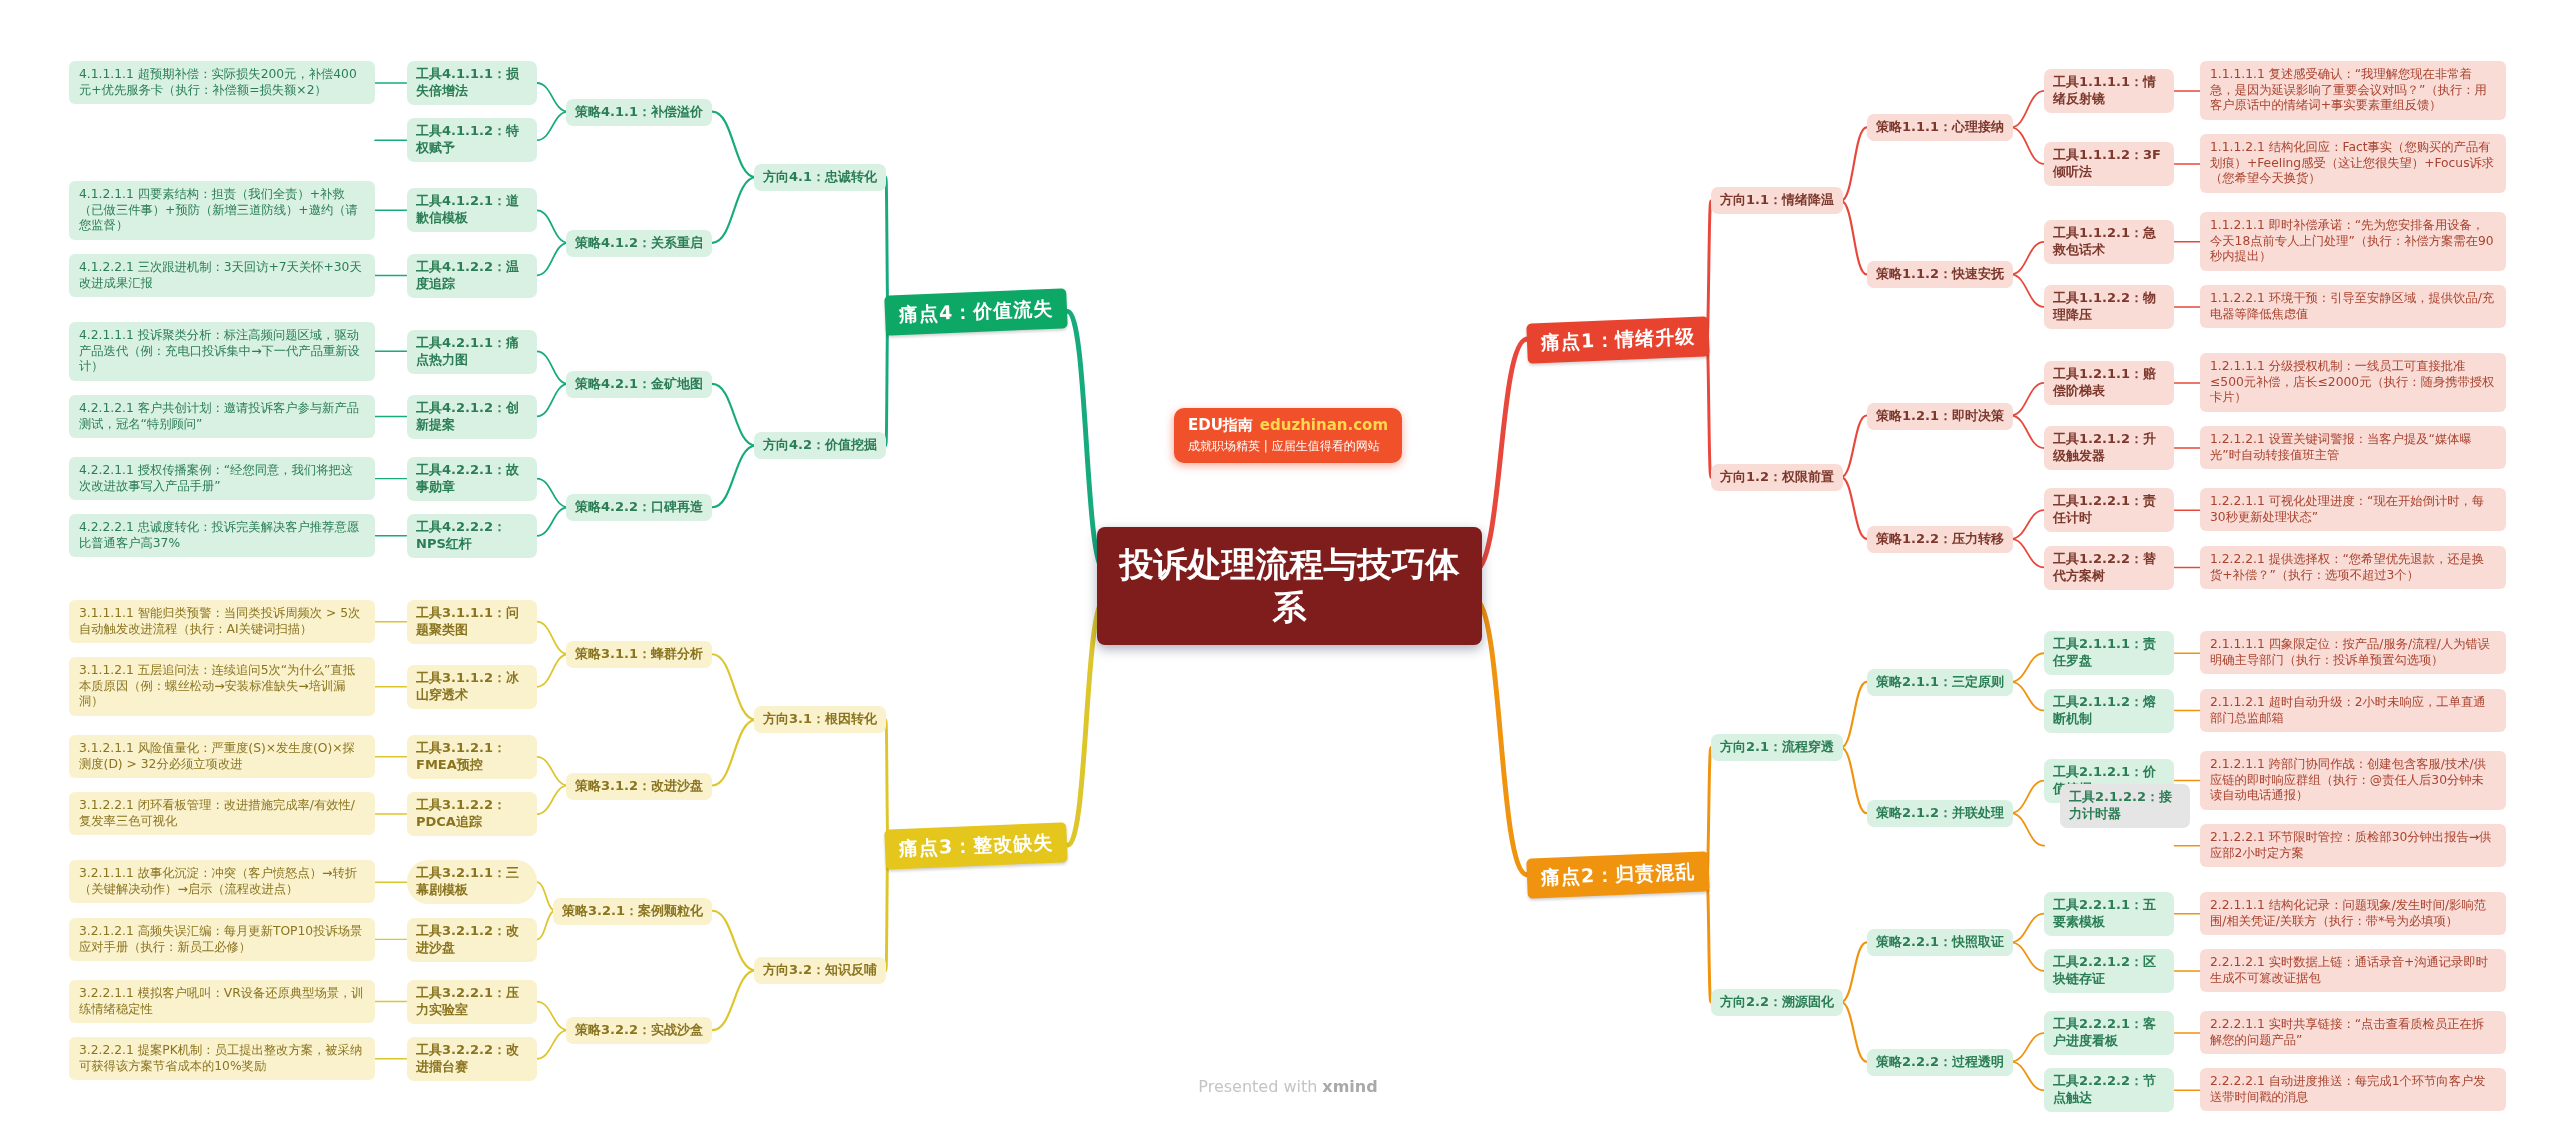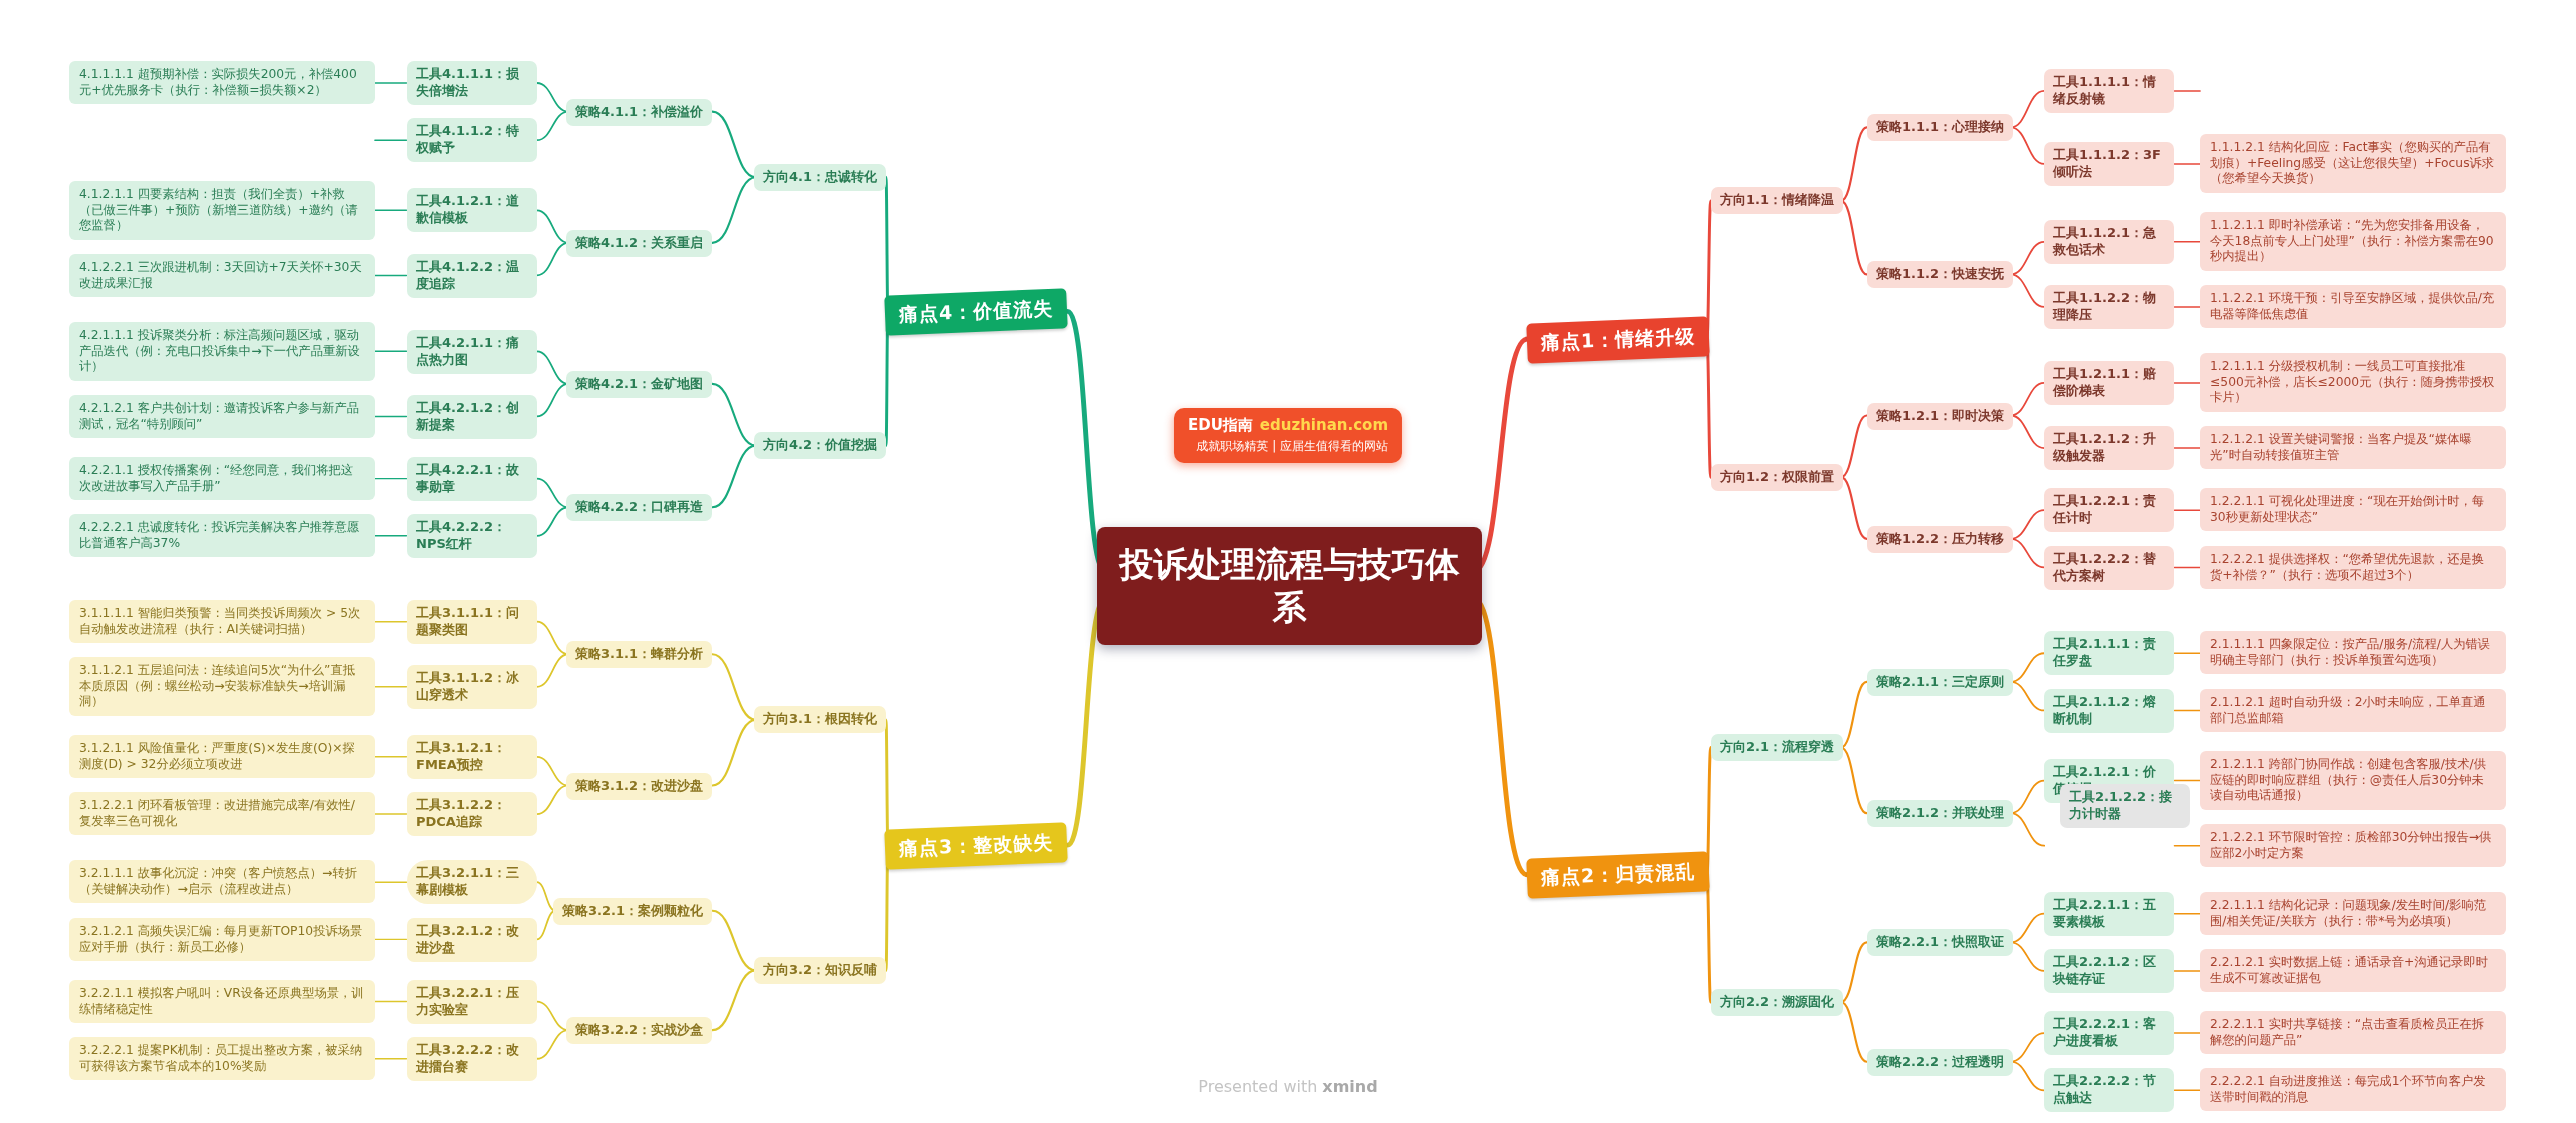--- a/index.html
+++ b/index.html
@@ -13,21 +13,21 @@
     transform:rotate(-2.4deg);box-shadow:0 2px 3px rgba(0,0,0,.18);white-space:nowrap}
   .n-sub{font-size:13px;font-weight:bold;line-height:1.3;padding:5px 9px;border-radius:7px}
   .n-dir{max-width:156px}
   .n-strat{max-width:174px}
   .n-tool{max-width:130px}
   .n-detail{font-size:12.3px;line-height:1.28;padding:6px 10px;border-radius:6px}
   #center{position:absolute;left:1097px;top:527px;width:385px;background:#7f1d1d;color:#ffffff;
     border-radius:8px;text-align:center;font-weight:bold;font-size:34px;line-height:1.26;
     padding:16px 22px;box-shadow:0 4px 12px rgba(20,25,60,.35)}
   #badge{position:absolute;left:1288px;top:408px;transform:translateX(-50%);background:#f0502a;
-    border-radius:10px;color:#ffffff;text-align:right;padding:8px 14px;white-space:nowrap;
+    border-radius:10px;color:#ffffff;text-align:left;padding:8px 14px;white-space:nowrap;
     box-shadow:0 3px 8px rgba(240,80,42,.45)}
   .badge-l1{font-size:15px;font-weight:bold}
   .badge-site{color:#ffd84d;margin-left:7px}
   .badge-l2{font-size:12px;margin-top:3px}
   #footer{position:absolute;left:0;top:1077px;width:100%;text-align:center;font-size:16px;color:#c4c4c4}
   #footer b{color:#a9a9a9;margin-left:5px}
 </style>
 </head>
 <body>
 
@@ -124,20 +124,21 @@
       <path d="M 576 1044 C 560 1044, 560 1015, 544 1015" stroke="#ddc62c" stroke-width="1.8" fill="none" stroke-linecap="round"></path>
       <path d="M 412 1015 C 396 1015, 396 1015, 380 1015" stroke="#ddc62c" stroke-width="1.5" fill="none" stroke-linecap="round"></path>
       <path d="M 576 1044 C 560 1044, 560 1073, 544 1073" stroke="#ddc62c" stroke-width="1.8" fill="none" stroke-linecap="round"></path>
       <path d="M 412 1073 C 396 1073, 396 1073, 380 1073" stroke="#ddc62c" stroke-width="1.5" fill="none" stroke-linecap="round"></path>
     </svg>
   <div id="nodes">
       <div class="node n-pain" style="background: rgb(232, 67, 46); color: rgb(255, 255, 255); left: 1527px; top: 320px;">痛点1：情绪升级</div>
       <div class="node n-sub n-dir" style="background: rgb(250, 220, 214); color: rgb(124, 56, 44); left: 1711px; top: 187px;">方向1.1：情绪降温</div>
       <div class="node n-sub n-strat" style="background: rgb(250, 220, 214); color: rgb(124, 56, 44); left: 1867px; top: 114px;">策略1.1.1：心理接纳</div>
       <div class="node n-sub n-tool" style="background: rgb(250, 220, 214); color: rgb(124, 56, 44); left: 2044px; top: 69px;">工具1.1.1.1：情绪反射镜</div>
+      <div class="node n-detail" style="background: rgb(250, 220, 214); color: rgb(168, 67, 47); width: 306px; left: 2200px; top: 61px;">1.1.1.1.1 复述感受确认：“我理解您现在非常着急，是因为延误影响了重要会议对吗？”（执行：用客户原话中的情绪词+事实要素重组反馈）</div>
       <div class="node n-sub n-tool" style="background: rgb(250, 220, 214); color: rgb(124, 56, 44); left: 2044px; top: 142px;">工具1.1.1.2：3F倾听法</div>
       <div class="node n-detail" style="background: rgb(250, 220, 214); color: rgb(168, 67, 47); width: 306px; left: 2200px; top: 134px;">1.1.1.2.1 结构化回应：Fact事实（您购买的产品有划痕）+Feeling感受（这让您很失望）+Focus诉求（您希望今天换货）</div>
       <div class="node n-sub n-strat" style="background: rgb(250, 220, 214); color: rgb(124, 56, 44); left: 1867px; top: 261px;">策略1.1.2：快速安抚</div>
       <div class="node n-sub n-tool" style="background: rgb(250, 220, 214); color: rgb(124, 56, 44); left: 2044px; top: 220px;">工具1.1.2.1：急救包话术</div>
       <div class="node n-detail" style="background: rgb(250, 220, 214); color: rgb(168, 67, 47); width: 306px; left: 2200px; top: 212px;">1.1.2.1.1 即时补偿承诺：“先为您安排备用设备，今天18点前专人上门处理”（执行：补偿方案需在90秒内提出）</div>
       <div class="node n-sub n-tool" style="background: rgb(250, 220, 214); color: rgb(124, 56, 44); left: 2044px; top: 285px;">工具1.1.2.2：物理降压</div>
       <div class="node n-detail" style="background: rgb(250, 220, 214); color: rgb(168, 67, 47); width: 306px; left: 2200px; top: 285px;">1.1.2.2.1 环境干预：引导至安静区域，提供饮品/充电器等降低焦虑值</div>
       <div class="node n-sub n-dir" style="background: rgb(250, 220, 214); color: rgb(124, 56, 44); left: 1711px; top: 464px;">方向1.2：权限前置</div>
       <div class="node n-sub n-strat" style="background: rgb(250, 220, 214); color: rgb(124, 56, 44); left: 1867px; top: 403px;">策略1.2.1：即时决策</div>
       <div class="node n-sub n-tool" style="background: rgb(250, 220, 214); color: rgb(124, 56, 44); left: 2044px; top: 361px;">工具1.2.1.1：赔偿阶梯表</div>

